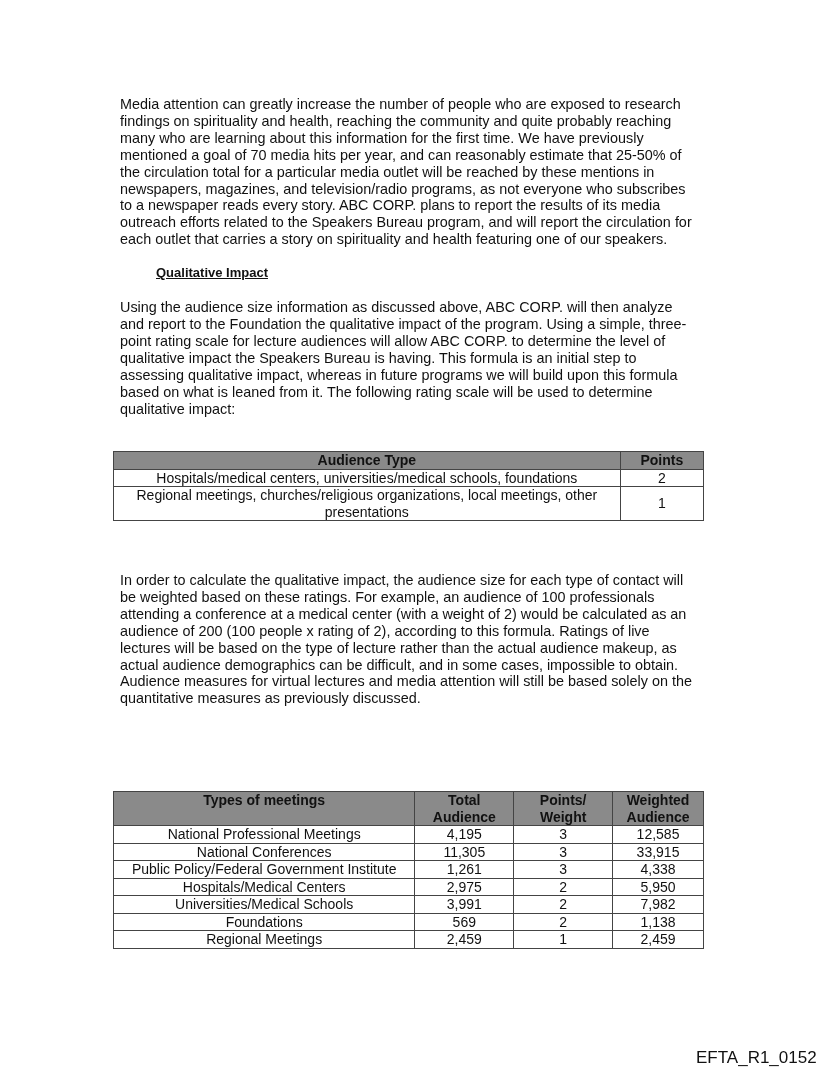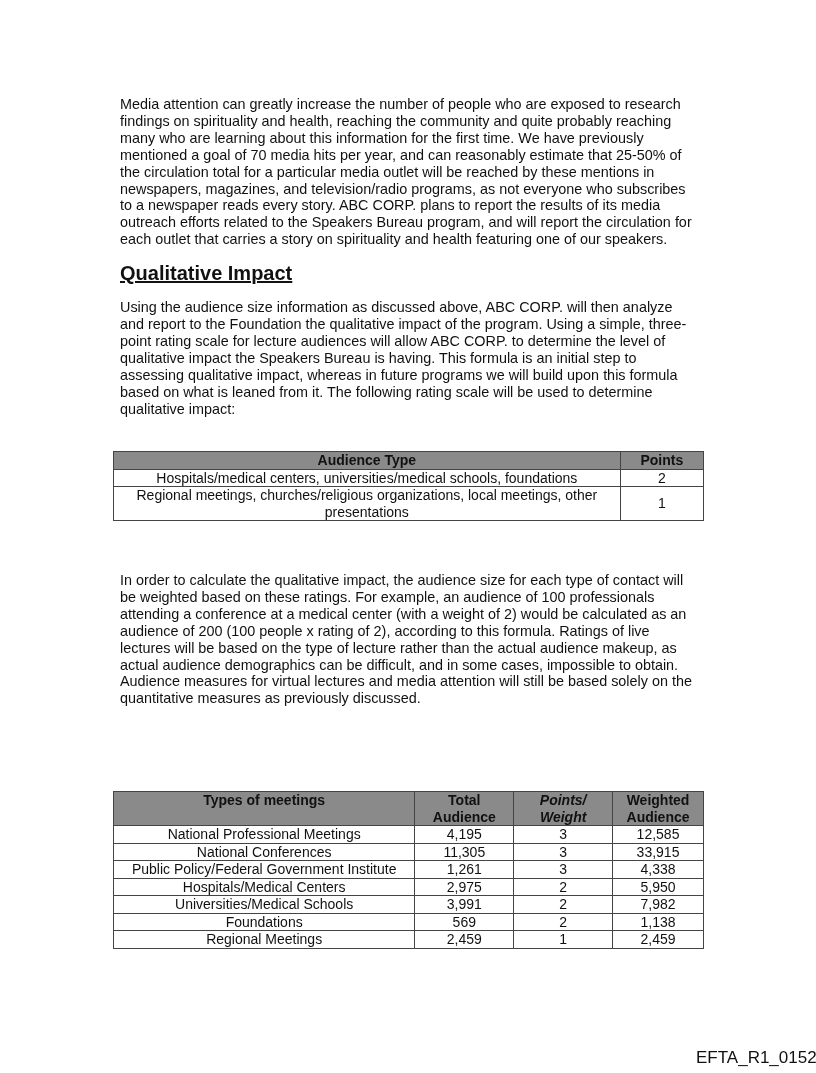--- a/index.html
+++ b/index.html
@@ -1,32 +1,32 @@
 <!DOCTYPE html>
 <html><head>
 <meta charset="utf-8">
 <style>
   html, body { margin: 0; padding: 0; background: #ffffff; }
   body { width: 816px; height: 1073px; position: relative; overflow: hidden;
          font-family: "Liberation Sans", sans-serif; color: #111; }
   .page { position: absolute; left: 120px; top: 96px; width: 580px; }
   p { margin: 0; font-size: 14.4px; line-height: 16.9px; }
   .gap { height: 17px; }
-  .heading { font-weight: bold; text-decoration: underline; font-size: 20px; line-height: 16.9px; }
+  .heading { font-weight: bold; text-decoration: underline; font-size: 13px; line-height: 16.9px; margin-left: 36px; }
   table { border-collapse: collapse; font-size: 14px; line-height: 16.5px; padding-left: 12px; }
   td, th { border: 1px solid #444; text-align: center; padding: 0 4px; }
   th { background: #8a8a8a; font-weight: bold; color: #111; }
   .t1 { position: absolute; left: 113px; top: 451px; width: 591px; }
   .t1 .c1 { width: 506px; }
   .t1 .c2 { width: 75px; }
   .t2 { position: absolute; left: 113px; top: 791px; width: 591px; }
   .t2 th { vertical-align: top; }
   .t2 .c1 { width: 293px; }
   .t2 .c2 { width: 90px; }
-  .t2 .c3 { width: 90px; font-style: italic; }
+  .t2 .c3 { width: 90px; }
   .t2 .c4 { width: 82px; }
   .footer { position: absolute; left: 668px; top: 1048px; font-size: 17px; margin-left: 28px; }
 </style>
 </head>
 <body>
 
 <div class="page">
   <p>Media attention can greatly increase the number of people who are exposed to research findings on spirituality and health, reaching the community and quite probably reaching many who are learning about this information for the first time.  We have previously mentioned a goal of 70 media hits per year, and can reasonably estimate that 25-50% of the circulation total for a particular media outlet will be reached by these mentions in newspapers, magazines, and television/radio programs, as not everyone who subscribes to a newspaper reads every story.  ABC CORP. plans to report the results of its media outreach efforts related to the Speakers Bureau program, and will report the circulation for each outlet that carries a story on spirituality and health featuring one of our speakers.</p>
   <div class="gap"></div>
   <p class="heading">Qualitative Impact</p>

